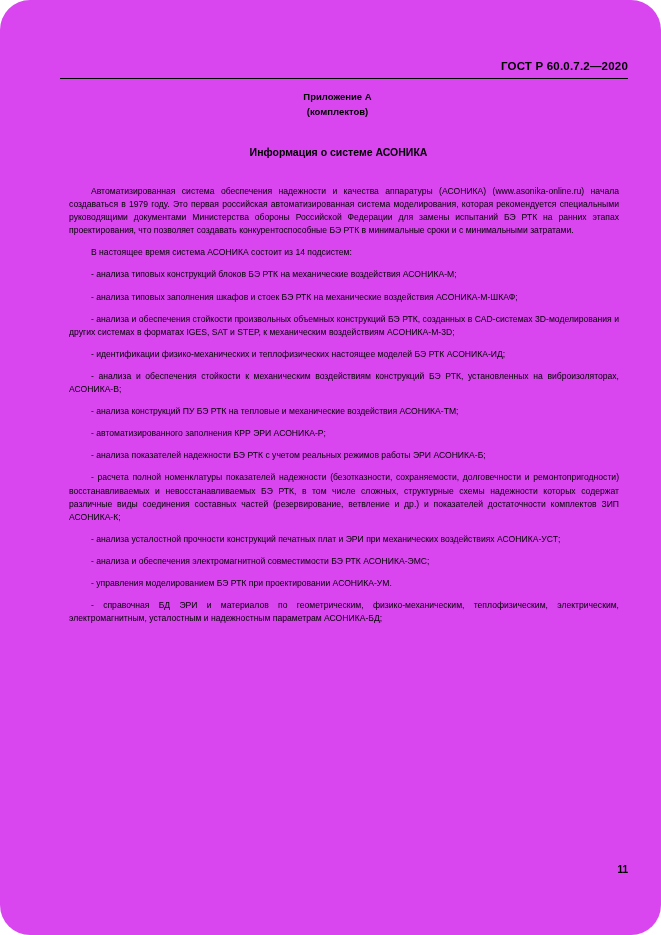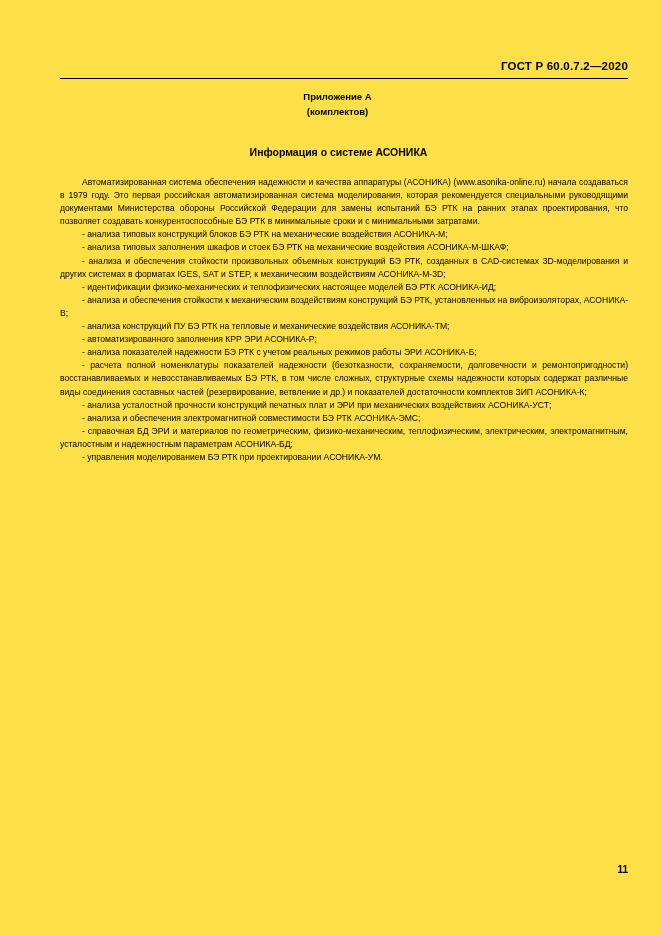--- a/index.html
+++ b/index.html
@@ -8,23 +8,24 @@
     background: #ffffff;
   }
   body {
     font-family: "Liberation Sans", sans-serif;
     color: #000000;
   }
   .page {
     position: relative;
     width: 661px;
     height: 935px;
-    background: #fde047;
+    background: #d946ef;
     box-sizing: border-box;
     overflow: hidden;
+    border-radius: 30px;
   }
   .header {
     position: absolute;
     top: 60px;
     right: 33px;
     font-size: 11.5px;
     font-weight: bold;
     letter-spacing: 0.2px;
     white-space: nowrap;
   }
@@ -60,21 +61,21 @@
   .body-text {
     position: absolute;
     top: 176px;
     left: 60px;
     width: 568px;
     font-size: 8.6px;
     line-height: 13.1px;
     text-align: justify;
   }
   .body-text p {
-    margin: 0;
+    margin: 9px;
   }
   .indent {
     text-indent: 22px;
   }
   .page-number {
     position: absolute;
     bottom: 60px;
     right: 33px;
     font-size: 10px;
     font-weight: bold;
@@ -90,30 +91,31 @@
 
   <div class="annex-block">
     <div>Приложение А</div>
     <div>(комплектов)</div>
   </div>
 
   <div class="doc-title">Информация о системе АСОНИКА</div>
 
   <div class="body-text">
     <p class="indent">Автоматизированная система обеспечения надежности и качества аппаратуры (АСОНИКА) (www.asonika-online.ru) начала создаваться в 1979 году. Это первая российская автоматизированная система моделирования, которая рекомендуется специальными руководящими документами Министерства обороны Российской Федерации для замены испытаний БЭ РТК на ранних этапах проектирования, что позволяет создавать конкурентоспособные БЭ РТК в минимальные сроки и с минимальными затратами.</p>
+    <p class="indent">В настоящее время система АСОНИКА состоит из 14 подсистем:</p>
     <p class="indent">- анализа типовых конструкций блоков БЭ РТК на механические воздействия АСОНИКА-М;</p>
     <p class="indent">- анализа типовых заполнения шкафов и стоек БЭ РТК на механические воздействия АСОНИКА-М-ШКАФ;</p>
     <p class="indent">- анализа и обеспечения стойкости произвольных объемных конструкций БЭ РТК, созданных в CAD-системах 3D-моделирования и других системах в форматах IGES, SAT и STEP, к механическим воздействиям АСОНИКА-М-3D;</p>
     <p class="indent">- идентификации физико-механических и теплофизических настоящее моделей БЭ РТК АСОНИКА-ИД;</p>
     <p class="indent">- анализа и обеспечения стойкости к механическим воздействиям конструкций БЭ РТК, установленных на виброизоляторах, АСОНИКА-В;</p>
     <p class="indent">- анализа конструкций ПУ БЭ РТК на тепловые и механические воздействия АСОНИКА-ТМ;</p>
     <p class="indent">- автоматизированного заполнения КРР ЭРИ АСОНИКА-Р;</p>
     <p class="indent">- анализа показателей надежности БЭ РТК с учетом реальных режимов работы ЭРИ АСОНИКА-Б;</p>
     <p class="indent">- расчета полной номенклатуры показателей надежности (безотказности, сохраняемости, долговечности и ремонтопригодности) восстанавливаемых и невосстанавливаемых БЭ РТК, в том числе сложных, структурные схемы надежности которых содержат различные виды соединения составных частей (резервирование, ветвление и др.) и показателей достаточности комплектов ЗИП АСОНИКА-К;</p>
     <p class="indent">- анализа усталостной прочности конструкций печатных плат и ЭРИ при механических воздействиях АСОНИКА-УСТ;</p>
     <p class="indent">- анализа и обеспечения электромагнитной совместимости БЭ РТК АСОНИКА-ЭМС;</p>
+    <p class="indent">- управления моделированием БЭ РТК при проектировании АСОНИКА-УМ.</p>
     <p class="indent">- справочная БД ЭРИ и материалов по геометрическим, физико-механическим, теплофизическим, электрическим, электромагнитным, усталостным и надежностным параметрам АСОНИКА-БД;</p>
-    <p class="indent">- управления моделированием БЭ РТК при проектировании АСОНИКА-УМ.</p>
   </div>
 
   <div class="page-number">11</div>
 
 </div>
 
 </body></html>

